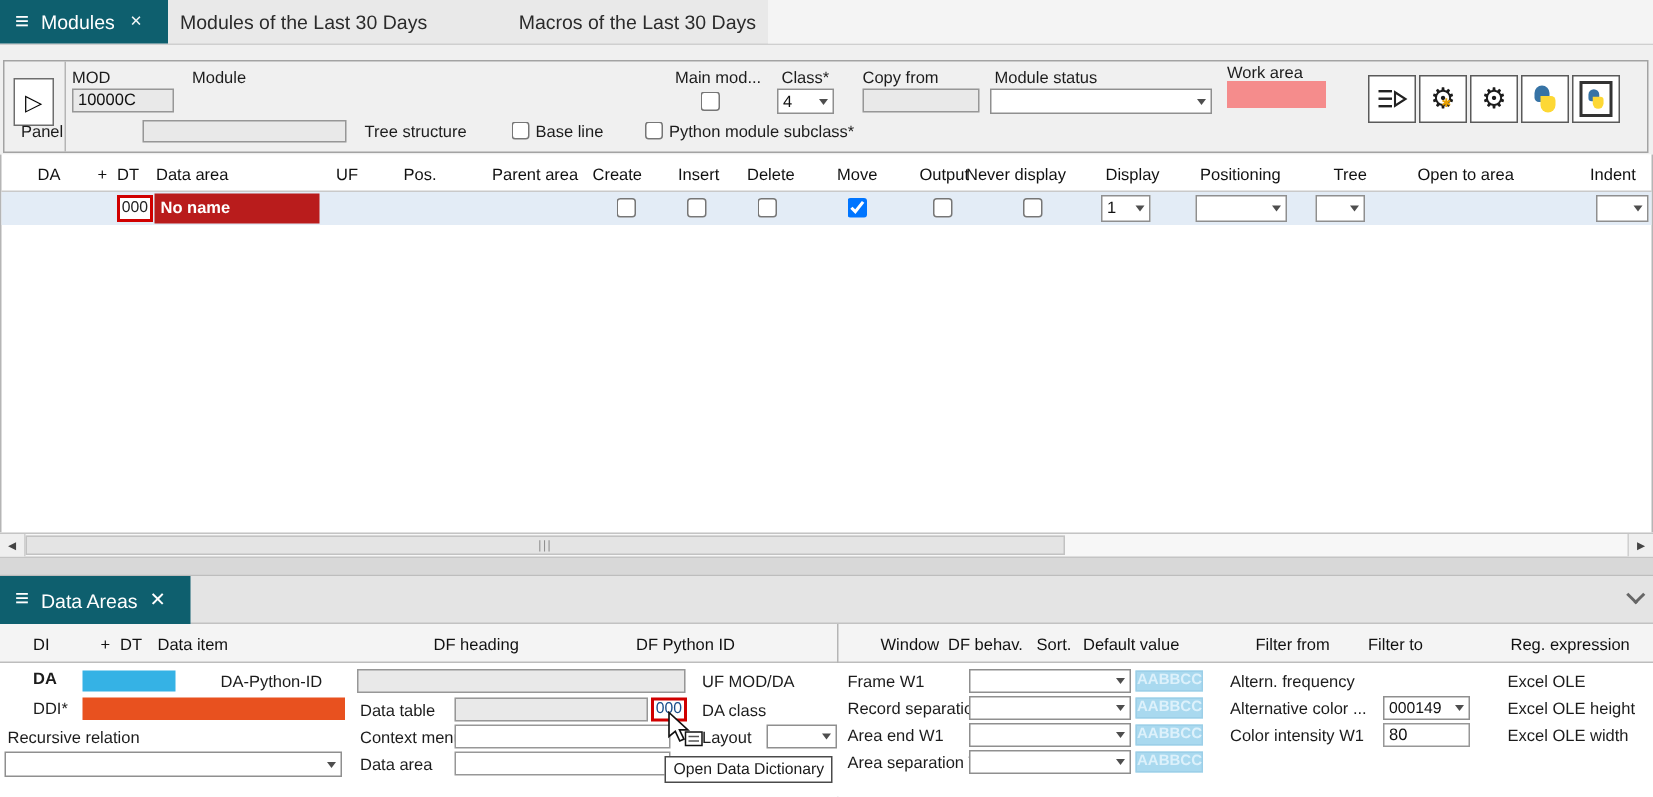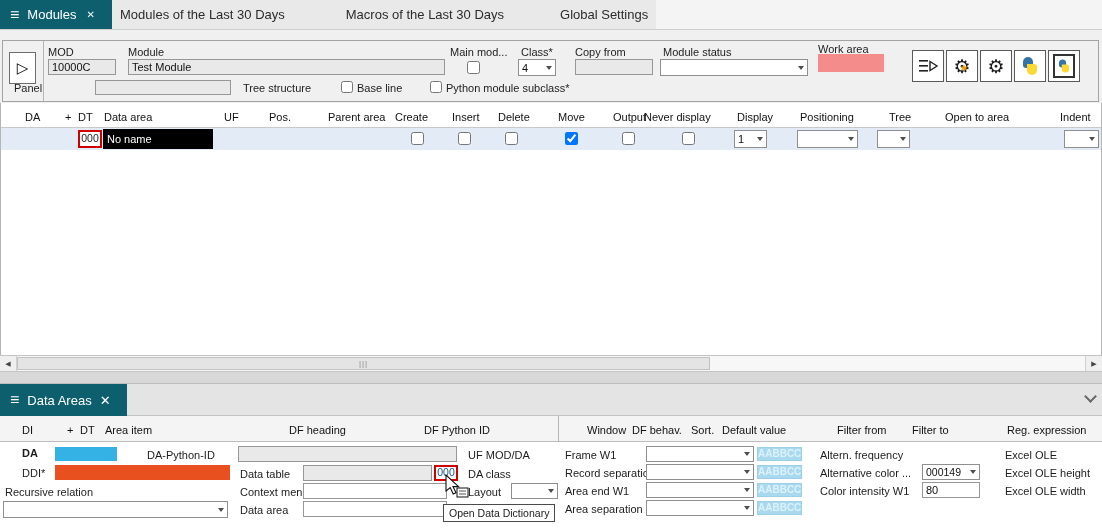--- a/index.html
+++ b/index.html
@@ -44,21 +44,21 @@
   .pypage{width:22px;height:24px;border:2px solid #333;display:flex;align-items:center;justify-content:center}
 
   
   .tsection{position:absolute;left:0;top:103px;width:1102px;height:252px;background:#fff;
     border-left:1px solid #b5b5b5;border-right:1px solid #b5b5b5}
   .hdr{position:absolute;font-size:11px;color:#111;white-space:nowrap;top:8px}
   .theadline{position:absolute;left:0;top:24px;width:1100px;border-top:1px solid #c9c9c9}
   .mrow{position:absolute;left:0;top:25px;width:1100px;height:22px;background:#e3ecf6}
   .redcell{position:absolute;background:#fff;border:2px solid #d00000;font-size:10.5px;
     text-align:center;line-height:12px;color:#222}
-  .namecell{position:absolute;background:#000000;color:#fff;font-size:11px;font-weight:normal;
+  .namecell{position:absolute;background:#b91c1c;color:#fff;font-size:11px;font-weight:bold;
     padding:4px 4px;white-space:nowrap}
 
   
   .hscroll{position:absolute;left:0;top:355px;width:1102px;height:17px;background:#f7f7f7;
     border-top:1px solid #c4c4c4;border-bottom:1px solid #c4c4c4}
   .sbtn{position:absolute;top:0;width:17px;height:15px;background:#efefef;display:flex;
     align-items:center;justify-content:center;font-size:7px;color:#444}
   .sthumb{position:absolute;left:17px;top:1px;width:693px;height:13px;background:#e4e4e4;
     border:1px solid #c2c2c2;display:flex;align-items:center;justify-content:center}
   .sgrip{font-size:8px;color:#8a8a8a;letter-spacing:1px;line-height:1}
@@ -93,38 +93,34 @@
       <span class="burger">≡</span>
       <span>Modules</span>
       <span class="close">✕</span>
     </div>
     <div class="tab" style="">
       <span>Modules of the Last 30 Days</span>
     </div>
     <div class="tab" style="margin-left:45px">
       <span>Macros of the Last 30 Days</span>
     </div>
-    <div class="tab" style="margin-left:40px">
-      <span>Global Settings</span>
-    </div>
     <div class="tabbar-rest"></div>
   </div>
 
   <div class="mpanel">
     <div class="pbox"></div>
     <button class="runbtn" style="left:9px;top:22px;width:27px;height:32px">
       <span>▷</span>
     </button>
     <div class="vdiv" style="left:43px;top:11px;height:60px"></div>
 
     <span class="lbl" style="left:48px;top:16px">MOD</span>
     <input class="in" style="left: 48px; top: 29px; width: 68px; height: 16px;" value="10000C">
 
     <span class="lbl" style="left:128px;top:16px">Module</span>
-    <input class="in" style="left: 128px; top: 29px; width: 317px; height: 16px;" value="Test Module">
 
     <span class="lbl" style="left:450px;top:16px">Main mod...</span>
     <input type="checkbox" class="cb" style="left: 467px; top: 31px;">
 
     <span class="lbl" style="left:521px;top:16px">Class*</span>
     <div class="dd" style="left:518px;top:29px;width:38px;height:17px">
       <span>4</span>
         <span class="caret"></span>
     </div>
 
@@ -243,21 +239,21 @@
       <span>Data Areas</span>
       <span class="close">✕</span>
     </div>
     <span class="chev-down" style="left:1086px;top:8px"></span>
   </div>
 
   <div class="bhead">
     <span class="hdr" style="left:22px">DI</span>
     <span class="hdr" style="left:67px">+</span>
     <span class="hdr" style="left:80px">DT</span>
-    <span class="hdr" style="left:105px">Area item</span>
+    <span class="hdr" style="left:105px">Data item</span>
     <span class="hdr" style="left:289px">DF heading</span>
     <span class="hdr" style="left:424px">DF Python ID</span>
     <span class="hdr" style="left:587px">Window</span>
     <span class="hdr" style="left:632px">DF behav.</span>
     <span class="hdr" style="left:691px">Sort.</span>
     <span class="hdr" style="left:722px">Default value</span>
     <span class="hdr" style="left:837px">Filter from</span>
     <span class="hdr" style="left:912px">Filter to</span>
     <span class="hdr" style="left:1007px">Reg. expression</span>
   </div>

